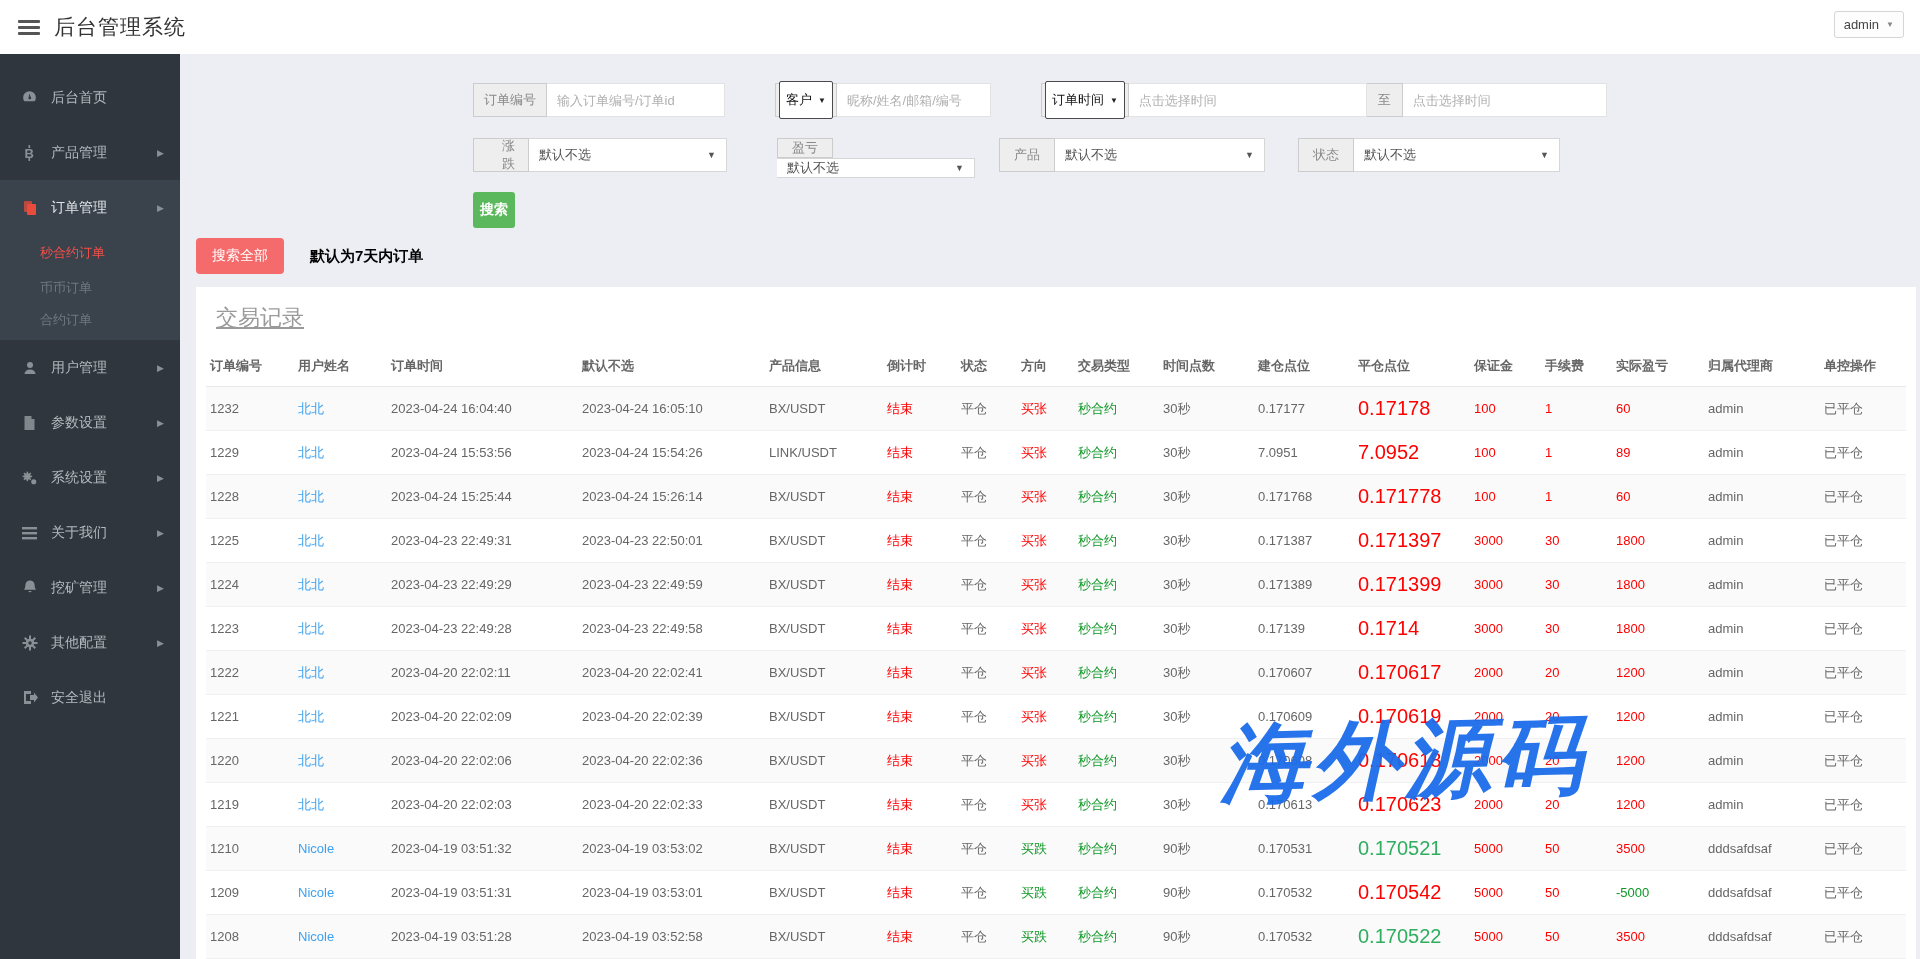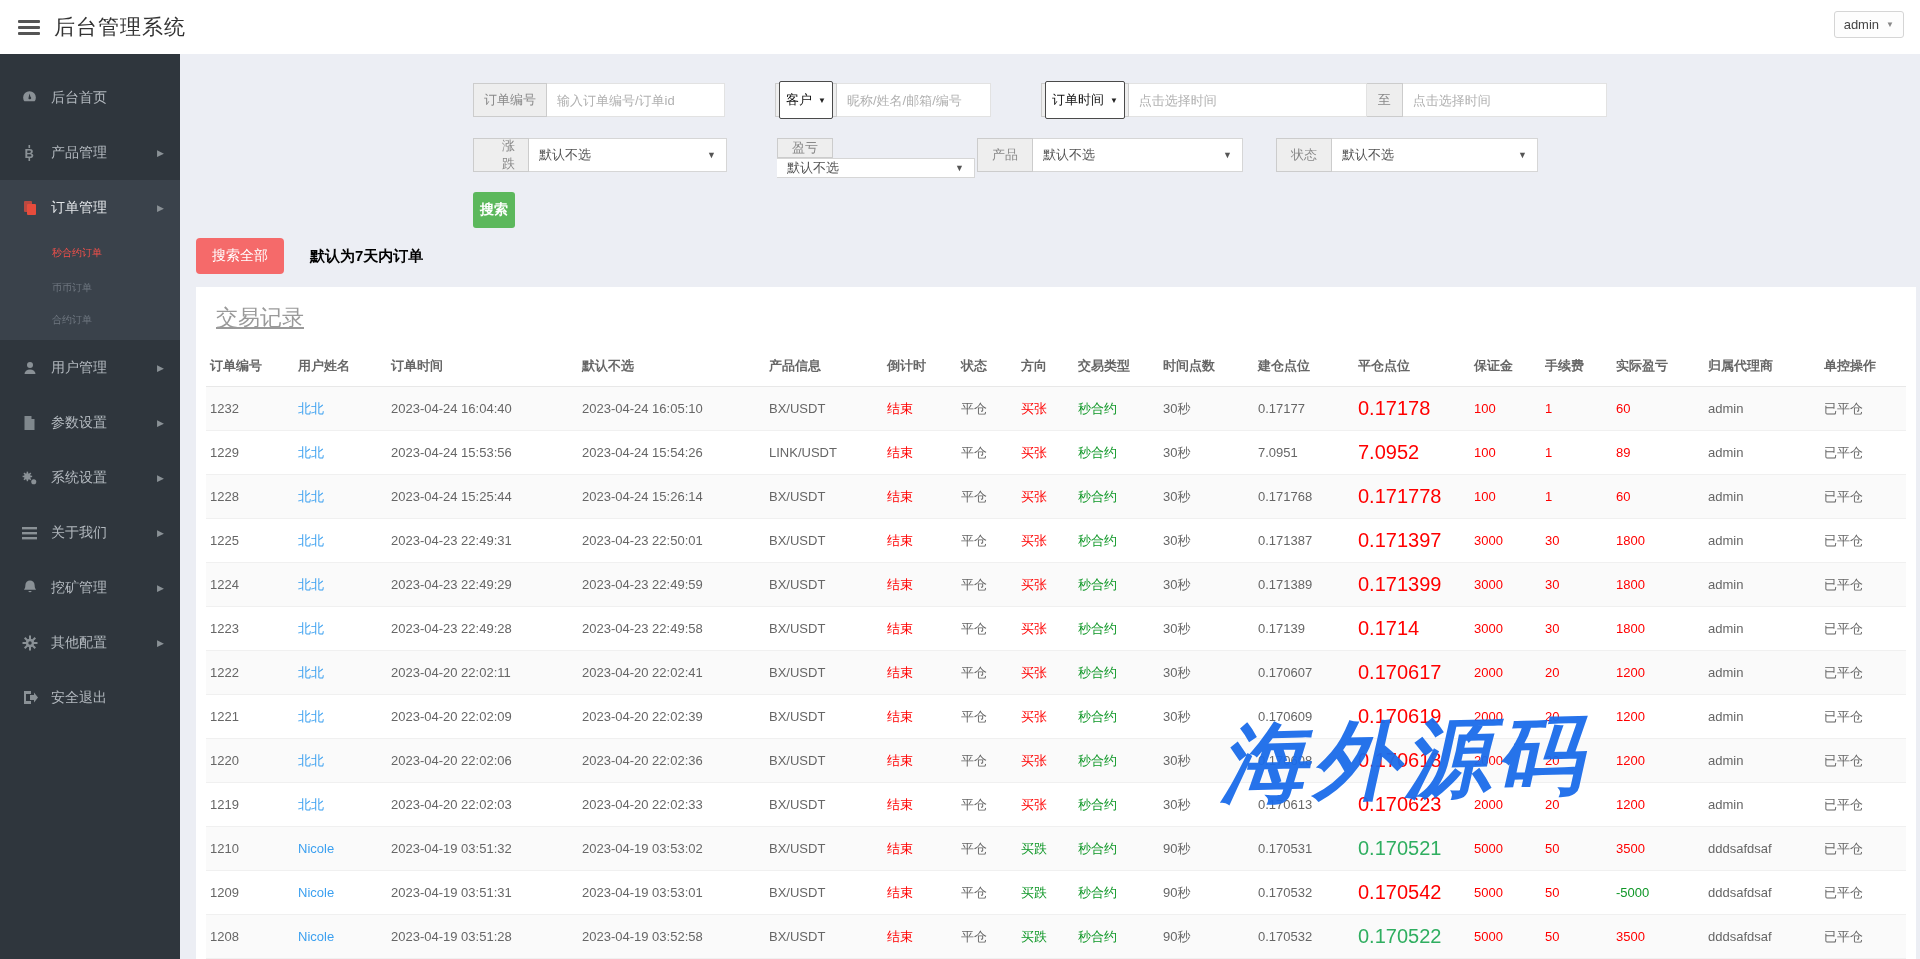--- a/index.html
+++ b/index.html
@@ -22,22 +22,22 @@
 
   
   .s-item { height:55px; display:flex; align-items:center; padding:0 16px 0 21px;
     color:#b3b9bf; font-size:14px; cursor:pointer; }
   .s-item .ico { width:17px; height:17px; margin-right:13px; color:#8a9196; flex-shrink:0; display:flex; align-items:center; justify-content:center;}
   .s-item .lbl { flex:1; }
   .s-item .arrow { font-size:9px; color:#8a9196; }
   .active-group { background:#3a424b; }
   .active-group > .s-item .ico { color:#e74c3c; }
   .active-group > .s-item .lbl { color:#e2e5e8; }
-  .sub-item { height:35px; display:flex; align-items:center; padding-left:52px;
-    font-size:10px; color:#6f7780; cursor:pointer; }
+  .sub-item { height:35px; display:flex; align-items:center; padding-left:40px;
+    font-size:13px; color:#6f7780; cursor:pointer; }
   .sub-item.on { color:#f5504a; }
   svg { display:block; }
 
   
   .filters { padding-top:29px; }
   .f-row { display:flex; margin-left:277px; height:34px; }
   .f-row + .f-row { margin-top:21px; }
   .group { display:flex; height:34px; }
   .g-label { background:#eee; border:1px solid #ccc; color:#888; font-size:13px;
     display:flex; align-items:center; justify-content:center; padding:0 10px; }
@@ -264,21 +264,21 @@
             <span class="caret">▼</span>
           </div>
         </div>
         <div class="group" style="margin-left:50px;flex-direction:column;">
           <div class="g-label" style="width:56px;">盈亏</div>
           <div class="wselect" style="width:198px;">
             <span>默认不选</span>
             <span class="caret">▼</span>
           </div>
         </div>
-        <div class="group" style="margin-left:2px;">
+        <div class="group" style="margin-left:24px;">
           <div class="g-label" style="width:56px;">产品</div>
           <div class="wselect" style="width:210px;">
             <span>默认不选</span>
             <span class="caret">▼</span>
           </div>
         </div>
         <div class="group" style="margin-left:33px;">
           <div class="g-label" style="width:56px;">状态</div>
           <div class="wselect" style="width:206px;">
             <span>默认不选</span>

